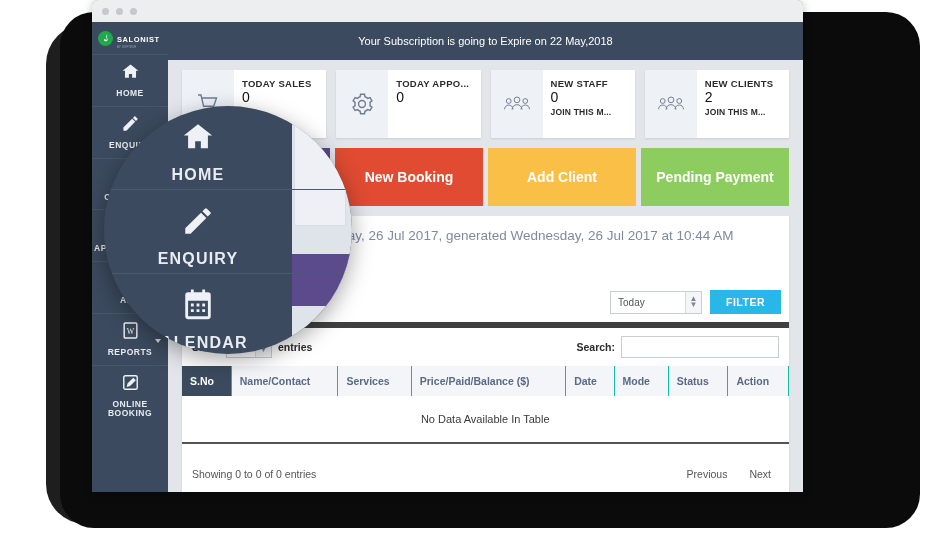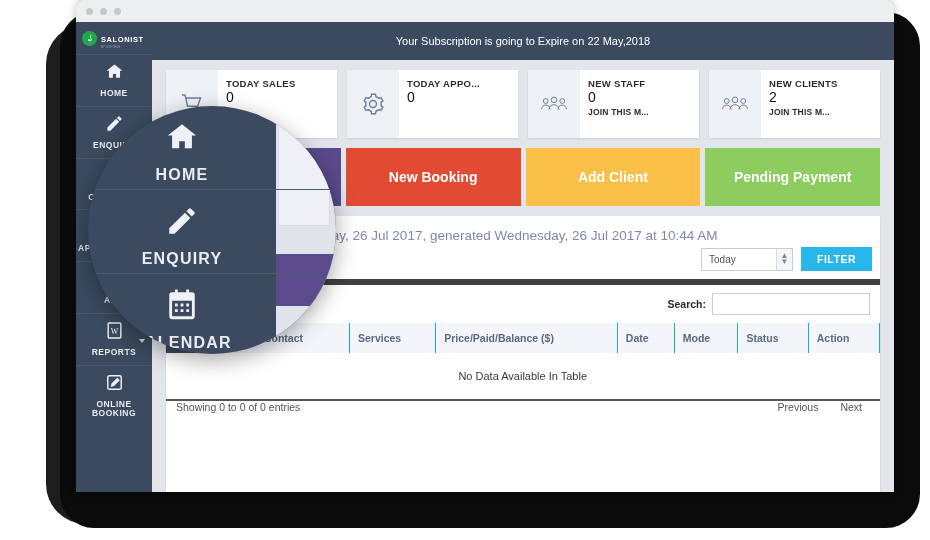--- a/index.html
+++ b/index.html
@@ -11,21 +11,21 @@
     position:absolute; left:60px; top:12px; width:860px; height:516px;
     background:#0b0b0b; border-radius:34px;
   }
   #device-shell-shadow{
     position:absolute; left:46px; top:24px; width:866px; height:500px;
     background:#0b0b0b; border-radius:40px; opacity:.92;
   }
 
   
   #browser-window{
-    position:absolute; left:76px; top:0px; width:818px; height:492px;
+    position:absolute; left:92px; top:0px; width:711px; height:492px;
     background:#84cc16; border-radius:6px 6px 0 0; overflow:hidden;
     box-shadow:0 2px 10px rgba(0,0,0,.25);
   }
   #browser-chrome{
     height:22px; background:#edeef0; display:flex; align-items:center; padding-left:10px; gap:7px;
   }
   .dot{ width:7px; height:7px; border-radius:50%; background:#c6c8cc; }
 
   #app-body{ position:relative; height:470px; display:flex; background:#e2e5ea; }
 
@@ -70,21 +70,21 @@
 
   
   #action-buttons{ display:flex; gap:5px; padding:10px 14px 0 14px;font-weight:bold; }
   .action-btn{ flex:1; height:58px; display:flex; align-items:center; justify-content:center;
     color:#fff; font-size:14px; cursor:pointer; }
 
   
   #appointments-panel{ margin:10px 14px 0 14px; background:#fff; flex:1;
      box-shadow:0 1px 2px rgba(0,0,0,.10); display:flex; flex-direction:column; }
   #appointments-title{ color:#7f8aa0; font-size:13.5px; padding:12px 10px 4px 10px; }
-  #filter-row{ display:flex; justify-content:flex-end; align-items:center; gap:8px; padding:0 8px 8px 8px; }
+  #filter-row{ display:flex; justify-content:flex-end; align-items:center; gap:8px; padding:0 8px 8px 8px;margin-top:43px; }
   #period-select{ width:92px; height:23px; border:1px solid #c8ccd3; background:#fff;
     font-size:10px; color:#555; padding-left:7px; display:flex; align-items:center;
     justify-content:space-between; }
   .spinner-arrows{ width:16px; border-left:1px solid #d8dce2; height:100%;
     display:flex; flex-direction:column; align-items:center; justify-content:center;
     background:#f3f5f8; color:#7b8796; font-size:8px; line-height:.8; }
   #filter-button{ background:#29b6e8; color:#fff; font-size:10.5px; font-weight:bold;
     letter-spacing:.5px; padding:6px 16px; cursor:pointer; }
 
   #table-toolbar{ display:flex; align-items:center; justify-content:space-between;
@@ -99,21 +99,21 @@
   #search-input{ width:158px; height:22px; border:1px solid #c8ccd3; background:#fff; }
 
   
   #data-table{ width:100%; border-collapse:collapse; }
   #data-table th{ font-size:10.5px; color:#5b6a83; font-weight:bold; text-align:left;
     padding:9px 8px; background:#f3f5f9; border-right:1px solid #14b8a6; white-space:nowrap; }
   #data-table th.active{ background:#3b4a5e; color:#fff; }
   #empty-cell{ text-align:center; font-size:11px; color:#3a3a3a; padding:17px 0;
     border-bottom:2px solid #555;margin-left:46px; }
   #table-footer{ display:flex; justify-content:space-between; align-items:flex-end;
-    padding:0 10px; font-size:10.5px; color:#555; }
+    padding:24px 10px; font-size:10.5px; color:#555; }
   .pager{ display:flex; gap:22px; padding-right:8px; }
   .pager span{ cursor:pointer; }
 
   
   #magnifier{
     position:absolute; left:12px; top:84px; width:248px; height:248px;
     border-radius:50%; background:#3b4a5e; overflow:hidden; z-index:9;
     box-shadow:0 6px 22px rgba(0,0,0,.35);
   }
   #magnifier-inner{ position:absolute; left:0; top:0; width:248px; height:248px; }

